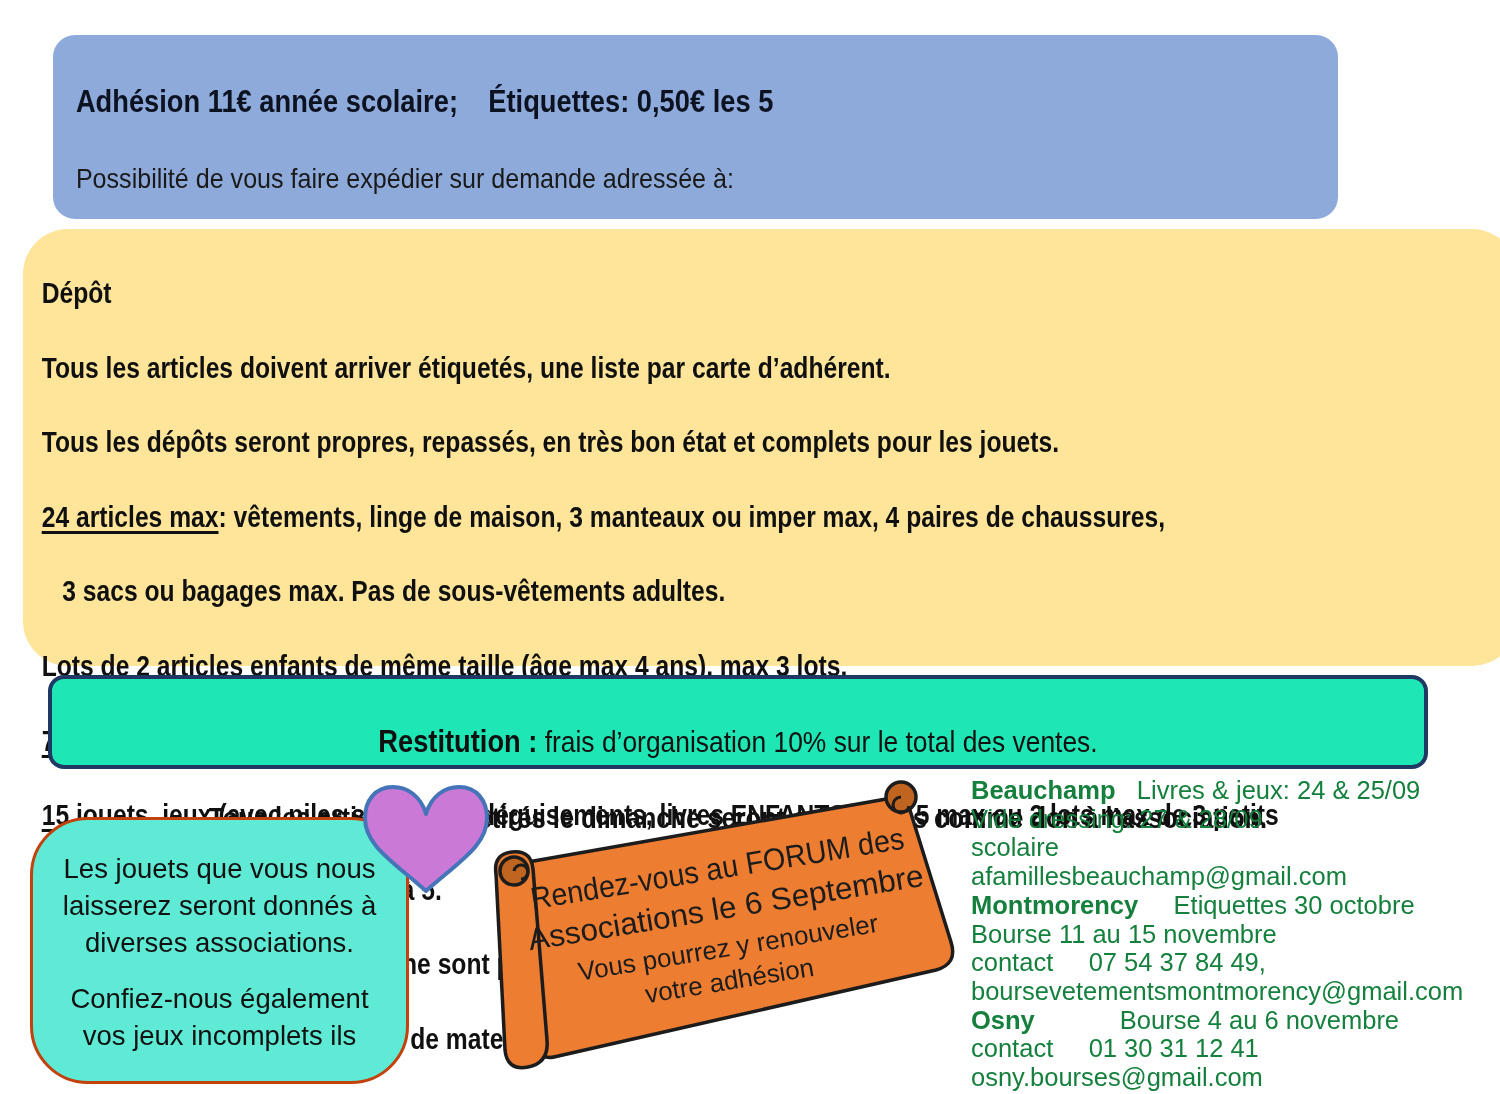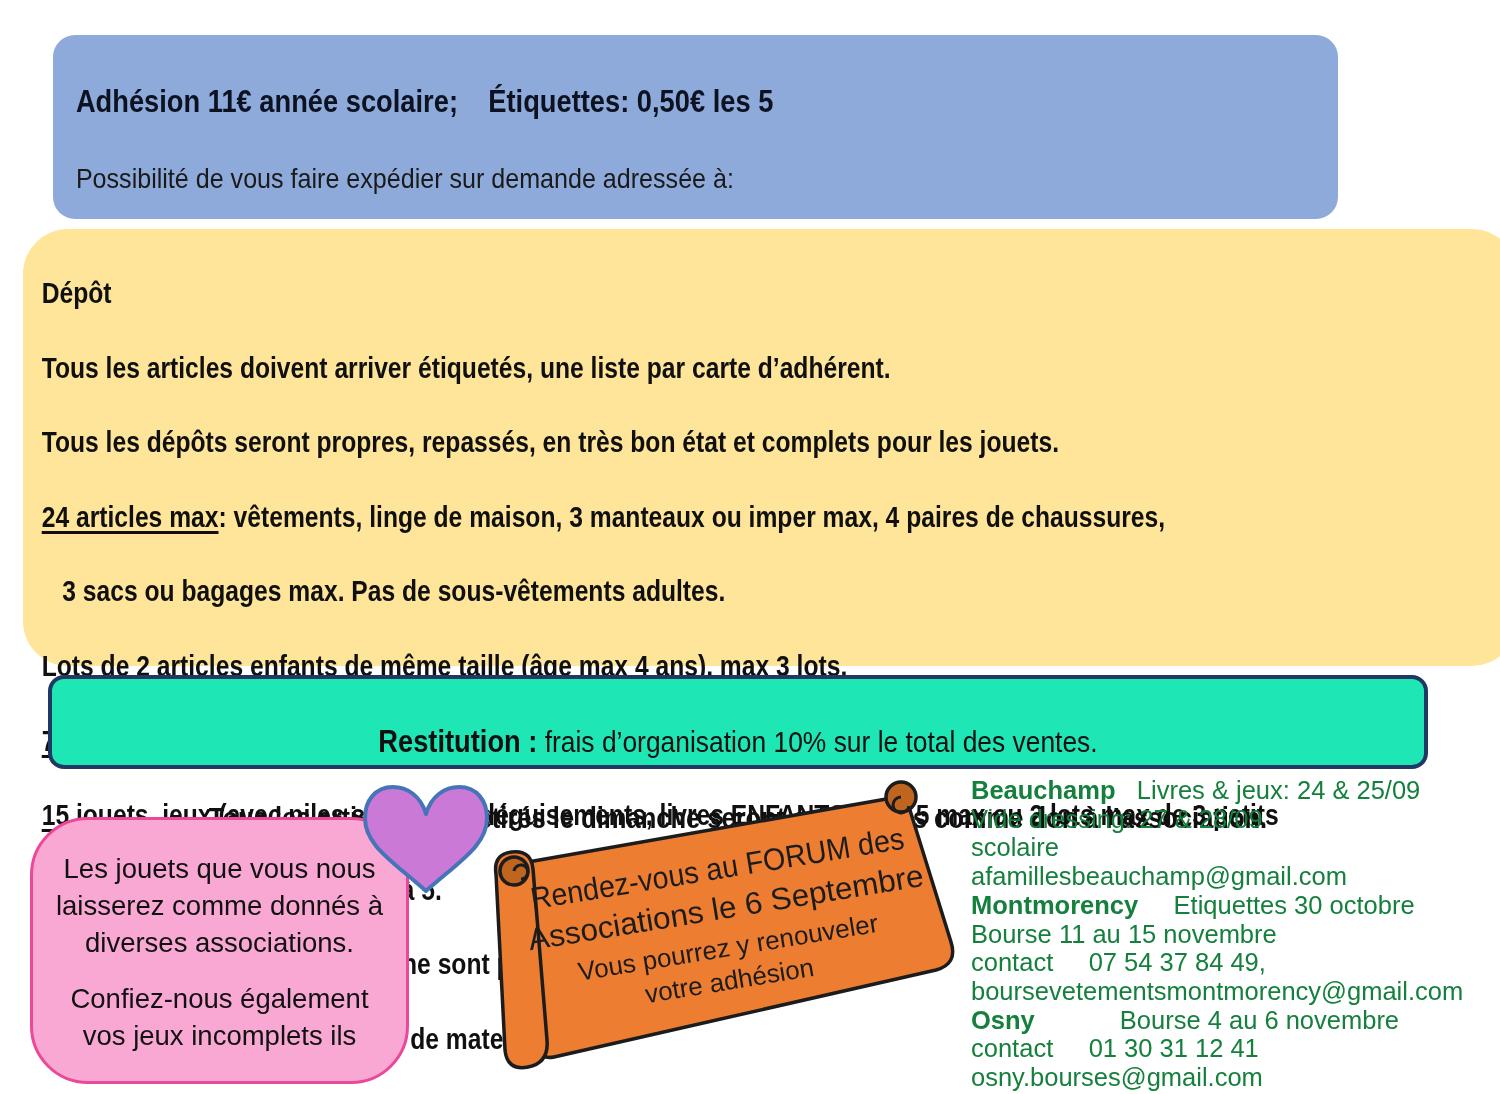--- a/index.html
+++ b/index.html
@@ -25,22 +25,22 @@
   
   .box-teal{position:absolute;left:40px;top:675px;width:1380px;height:94px;
             background:#1ee6b4;border:4px solid #1f3864;border-radius:16px;box-sizing:border-box;padding-left:23px;}
   .teal-inner{position:absolute;left:-94px;top:6px;width:1560px;transform:scaleX(.8795);
               transform-origin:50% 0;text-align:center;white-space:pre-wrap;}
   .teal-l1{font-size:30px;line-height:41px;color:#101010;}
   .teal-l1 .lead{font-weight:bold;font-size:31px;}
   .teal-l2{font-size:29px;font-weight:bold;line-height:40px;color:#101010;}
 
   
-  .bubble{position:absolute;left:22px;top:817px;width:379px;height:267px;background:#f9a8d4;
-          border:3px solid #ec4899;border-radius:58px;box-sizing:border-box;}
+  .bubble{position:absolute;left:22px;top:817px;width:379px;height:267px;background:#5eead4;
+          border:3px solid #c2410c;border-radius:58px;box-sizing:border-box;}
   .bubble-text{position:absolute;left:0;top:30px;width:100%;text-align:center;}
   .bubble-line{font-size:27.5px;line-height:37px;color:#111;}
   .bubble-gap{height:19px;}
 
   
   .contacts{position:absolute;left:963px;top:776px;width:500px;}
   .c-row{font-size:25.5px;line-height:28.7px;white-space:pre-wrap;color:#15803d;}
   .c-row .b{font-weight:bold;}
 
   
@@ -81,21 +81,21 @@
   <div class="box-teal">
     <div class="teal-inner">
       <div class="teal-l1"><span class="lead">Restitution :</span><span> frais d’organisation 10% sur le total des ventes.</span></div>
       <div class="teal-l2">Tous les articles non retirés le dimanche seront considérés comme don à l’association.</div>
     </div>
   </div>
 
   <div class="bubble">
     <div class="bubble-text">
       <div class="bubble-line">Les jouets que vous nous</div>
-      <div class="bubble-line">laisserez comme donnés à</div>
+      <div class="bubble-line">laisserez seront donnés à</div>
       <div class="bubble-line">diverses associations.</div>
       <div class="bubble-gap"></div>
       <div class="bubble-line">Confiez-nous également</div>
       <div class="bubble-line">vos jeux incomplets ils</div>
     </div>
   </div>
 
   <div class="heart-wrap">
     <svg width="132" height="116" viewBox="0 0 132 116">
       <path d="M66 32 C61 14 47 5 33 5 C15 5 5 19 5 36 C5 63 31 78 66 109 C101 78 127 63 127 36 C127 19 117 5 99 5 C85 5 71 14 66 32 Z" fill="#cb79d7" stroke="#4674b9" stroke-width="4" stroke-linejoin="round"></path>

